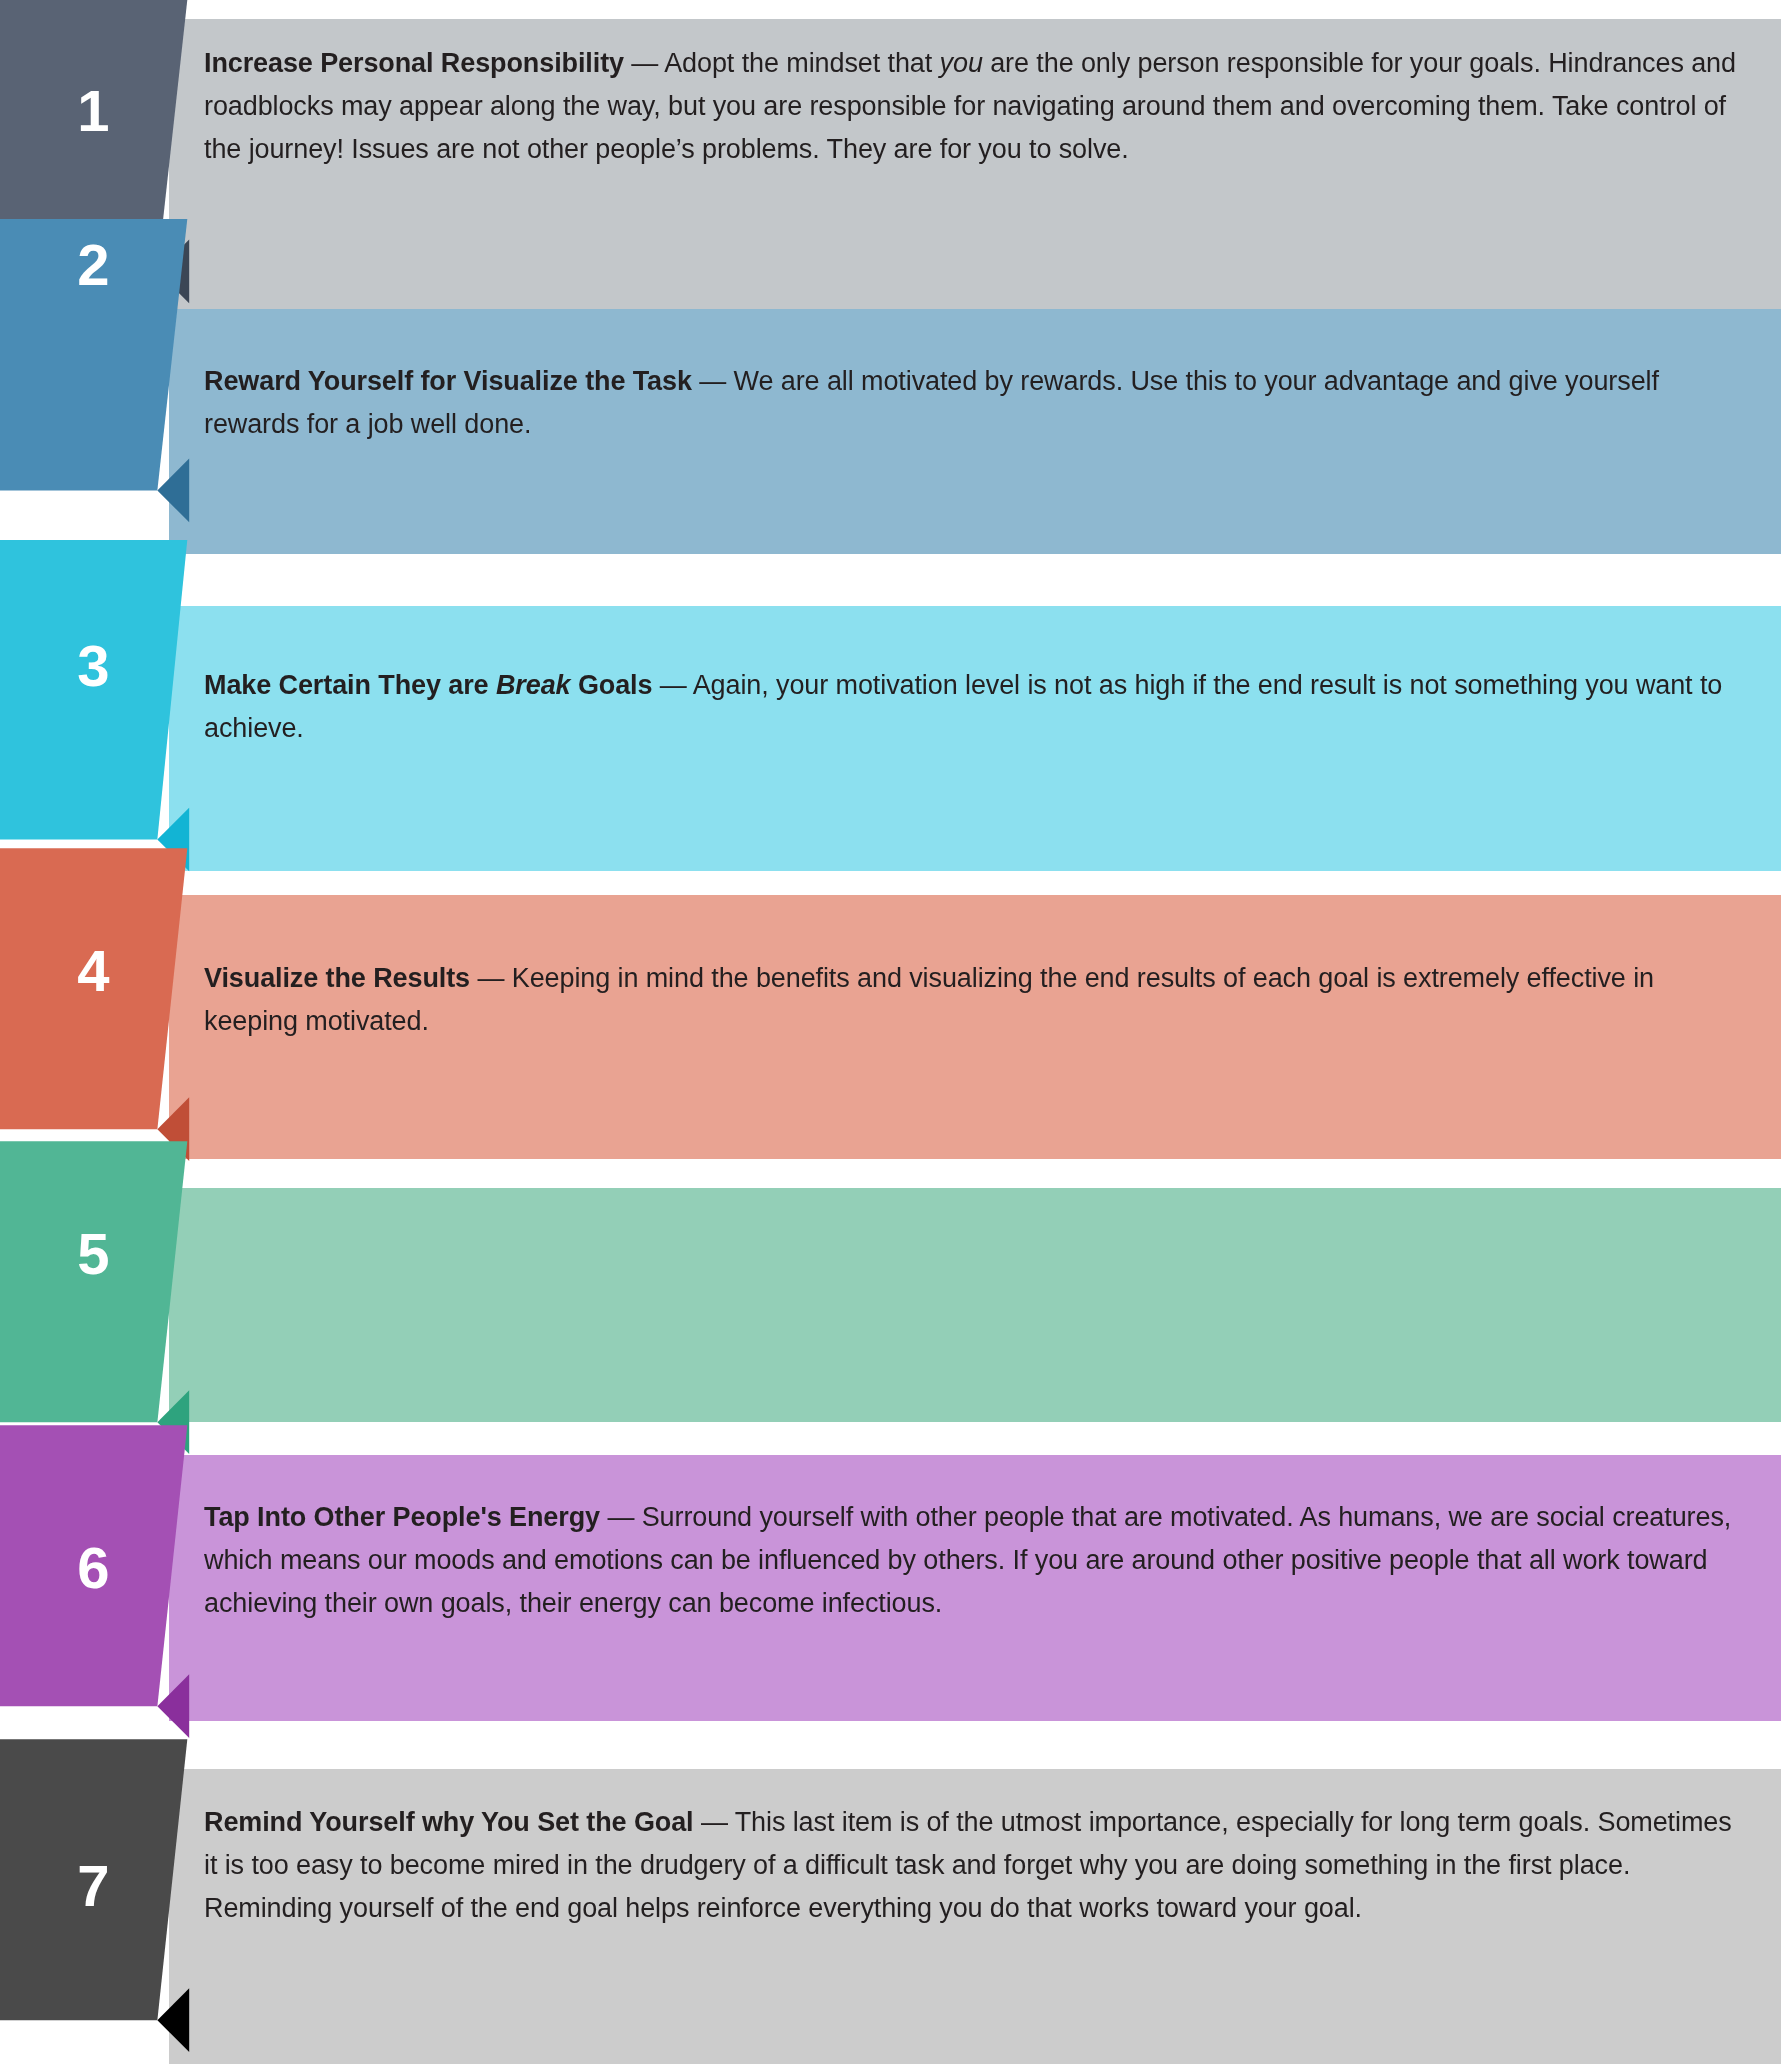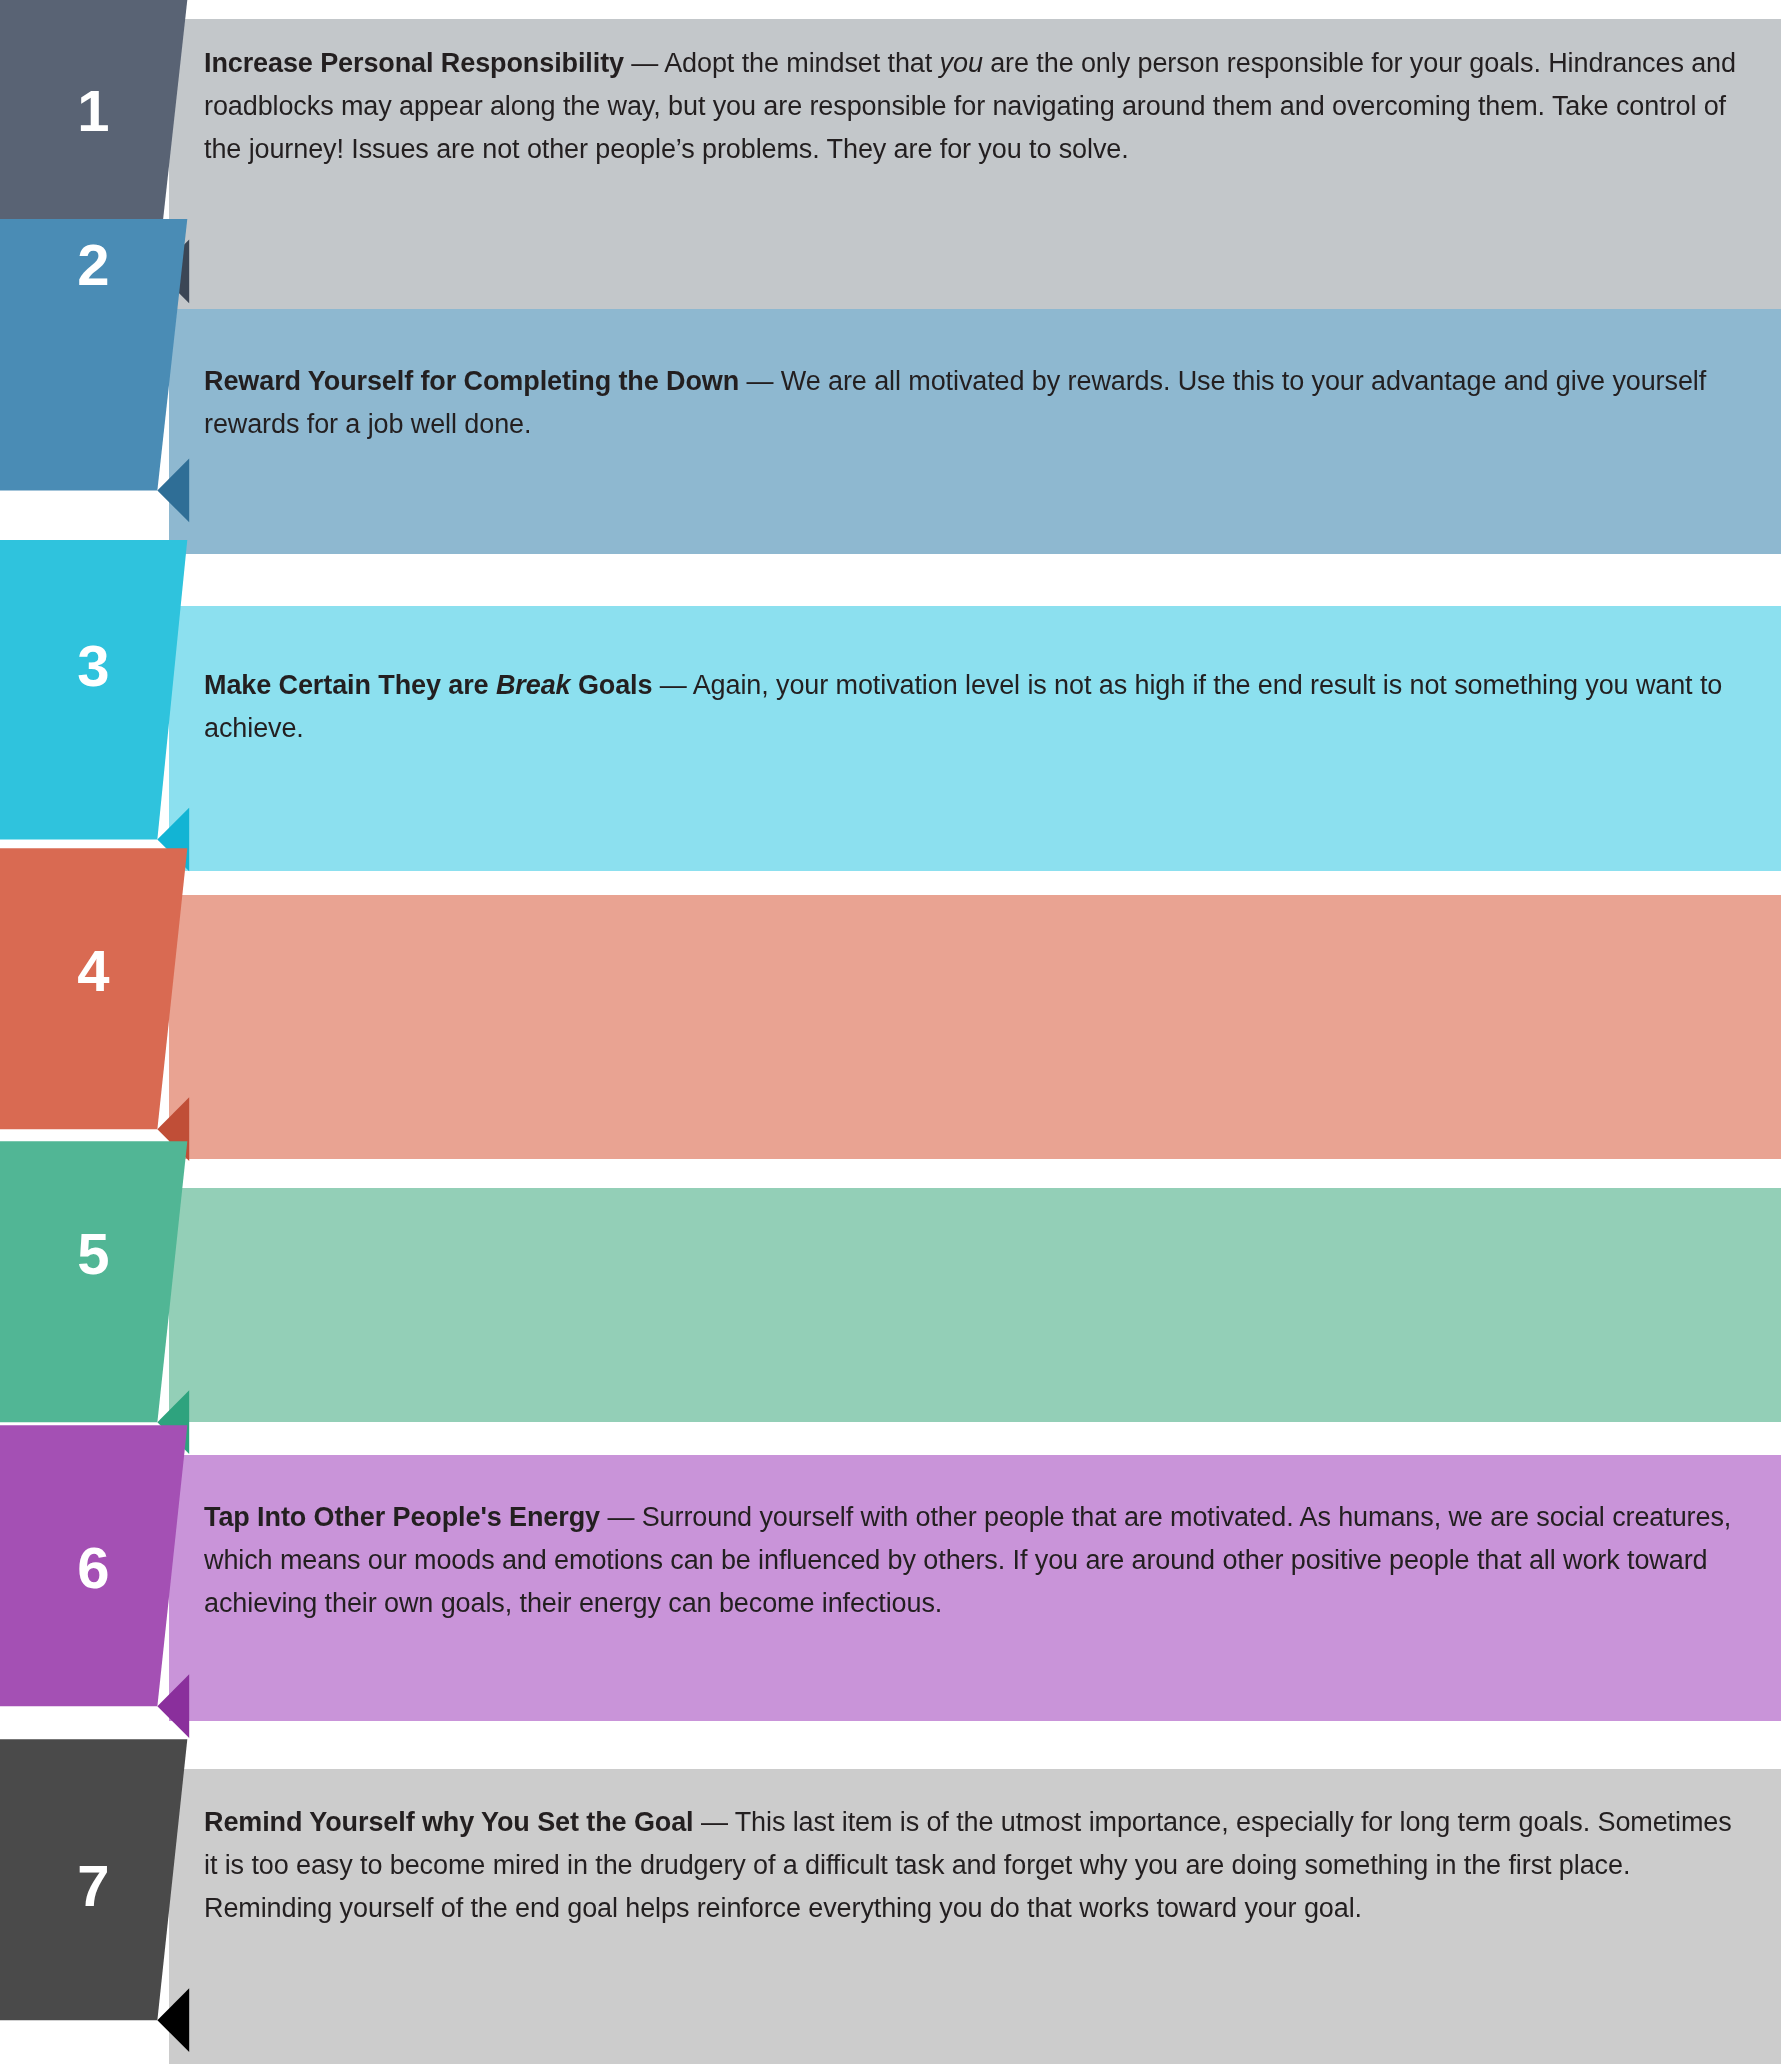--- a/index.html
+++ b/index.html
@@ -82,21 +82,21 @@
       <div class="tab" style="top: -19px; height: 272px;">
         <svg width="281" height="307" viewBox="0 0 300 328">
           <polygon points="168,290 202,256 202,324" fill="#3b4655"></polygon>
           <polygon points="-12,0 200,0 168,290 -44,290" fill="#596374"></polygon>
         </svg>
         <div class="tab-number" style="top: 82px;">1</div>
       </div>
     </div>
     <div class="step" style="top: 309px; height: 245px;">
       <div class="band" style="background: rgb(142, 184, 208);"></div>
-      <div class="text" style="top: 51px;"><b>Reward Yourself for Completing the Down</b> — We are all motivated by rewards. Use this to your advantage and give yourself rewards for a job well done.</div>
+      <div class="text" style="top: 51px;"><b>Reward Yourself for Visualize the Task</b> — We are all motivated by rewards. Use this to your advantage and give yourself rewards for a job well done.</div>
       <div class="tab" style="top: -90px; height: 272px;">
         <svg width="281" height="307" viewBox="0 0 300 328">
           <polygon points="168,290 202,256 202,324" fill="#2f6e96"></polygon>
           <polygon points="-12,0 200,0 168,290 -44,290" fill="#4a8cb5"></polygon>
         </svg>
         <div class="tab-number" style="top: 17px;">2</div>
       </div>
     </div>
     <div class="step" style="top: 606px; height: 265px;">
       <div class="band" style="background: rgb(140, 224, 239);"></div>
@@ -104,20 +104,21 @@
       <div class="tab" style="top: -66px; height: 300px;">
         <svg width="281" height="335" viewBox="0 0 300 358">
           <polygon points="168,320 202,286 202,354" fill="#12b4d4"></polygon>
           <polygon points="-12,0 200,0 168,320 -44,320" fill="#2fc3dd"></polygon>
         </svg>
         <div class="tab-number" style="top: 97px;">3</div>
       </div>
     </div>
     <div class="step" style="top: 895px; height: 264px;">
       <div class="band" style="background: rgb(233, 163, 146);"></div>
+      <div class="text" style="top: 62px;"><b>Visualize the Results</b> — Keeping in mind the benefits and visualizing the end results of each goal is extremely effective in keeping motivated.</div>
       <div class="tab" style="top: -47px; height: 281px;">
         <svg width="281" height="317" viewBox="0 0 300 338">
           <polygon points="168,300 202,266 202,334" fill="#c04e37"></polygon>
           <polygon points="-12,0 200,0 168,300 -44,300" fill="#d96a52"></polygon>
         </svg>
         <div class="tab-number" style="top: 94px;">4</div>
       </div>
     </div>
     <div class="step" style="top: 1188px; height: 234px;">
       <div class="band" style="background: rgb(147, 207, 183);"></div>

